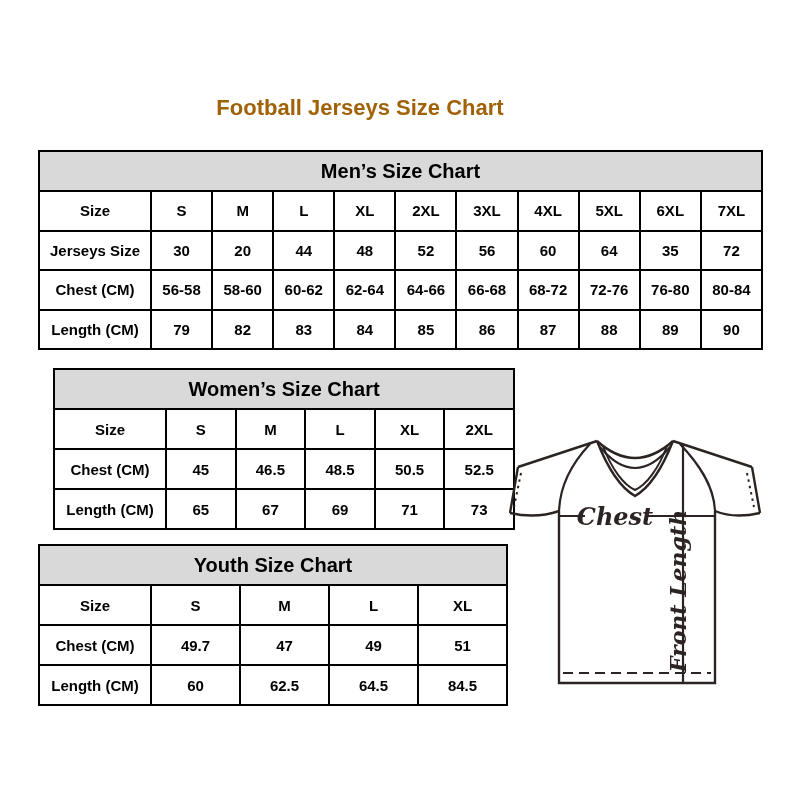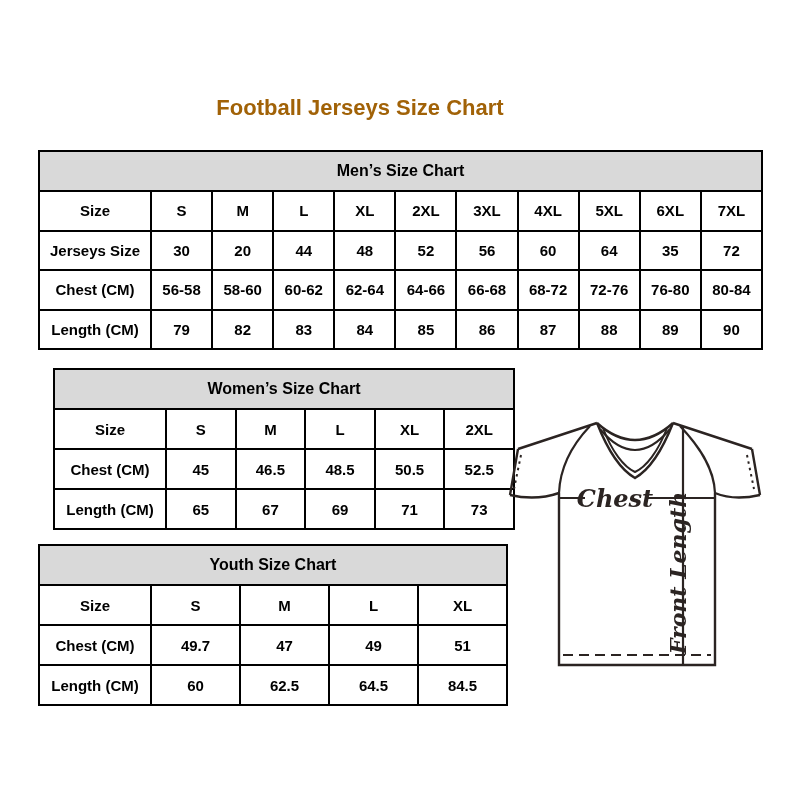--- a/index.html
+++ b/index.html
@@ -14,29 +14,29 @@
   table.size-table {
     position:absolute; border-collapse:collapse; table-layout:fixed;
     background:#fff;
   }
   table.size-table th, table.size-table td {
     border:2px solid #000; text-align:center; vertical-align:middle;
     font-weight:bold; font-size:15px; padding:0; overflow:hidden;
     white-space:nowrap;
   }
   table.size-table th.table-title-cell {
-    background:#d9d9d9; font-size:16px; height:38px;
+    background:#d9d9d9; font-size:20px; height:38px;
   }
   #men-table   { left:38px; top:150px; width:725px; }
   #men-table   tbody tr { height:39.5px; }
   #women-table { left:53px; top:368px; width:462px; }
   #youth-table { left:38px; top:544px; width:470px; }
   #women-table tbody tr, #youth-table tbody tr { height:40px; }
   col.label-col { width:112px; }
-  .jersey-wrap { position:absolute; left:506px; top:415px; width:256px; height:254px; }
+  .jersey-wrap { position:absolute; left:506px; top:433px; width:256px; height:254px; }
   .jersey-wrap svg { overflow:visible; display:block; }
   .jersey-line { stroke:#2b2422; fill:none; }
   .jersey-text {
     font-family:"DejaVu Serif", serif; font-style:italic; font-weight:bold;
     fill:#2b2422;
   }
 </style>
 </head>
 <body>
 

